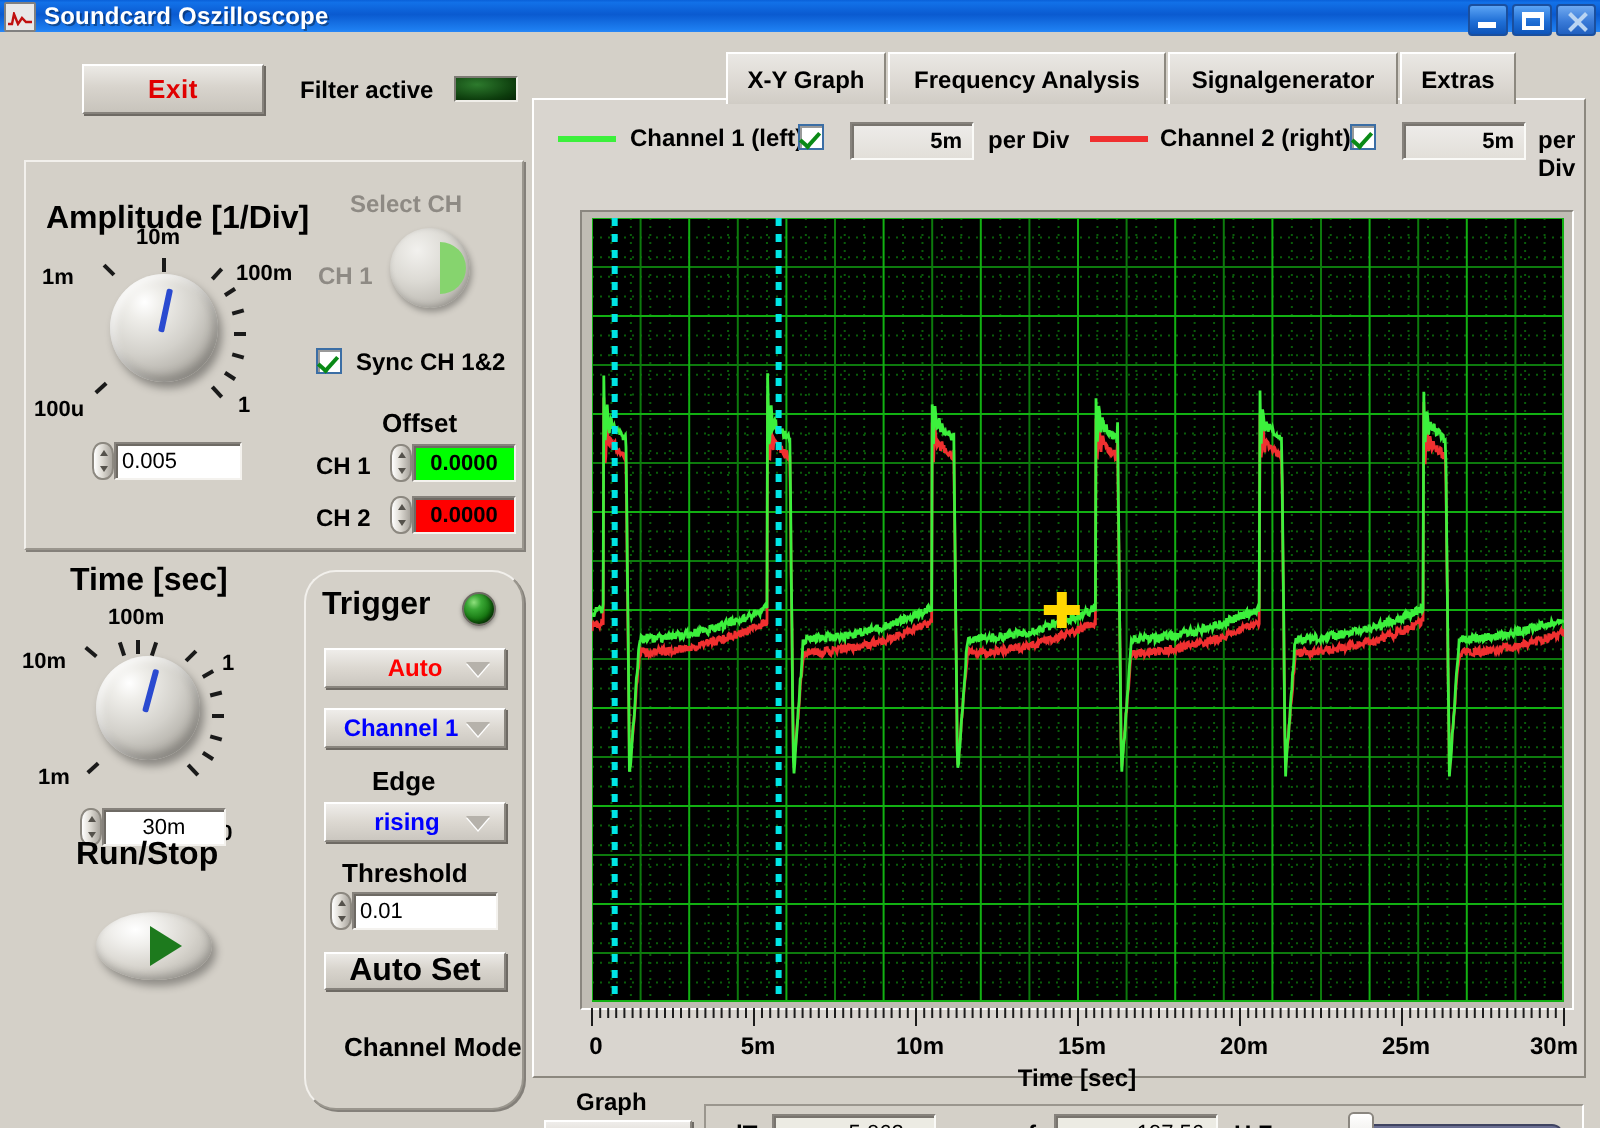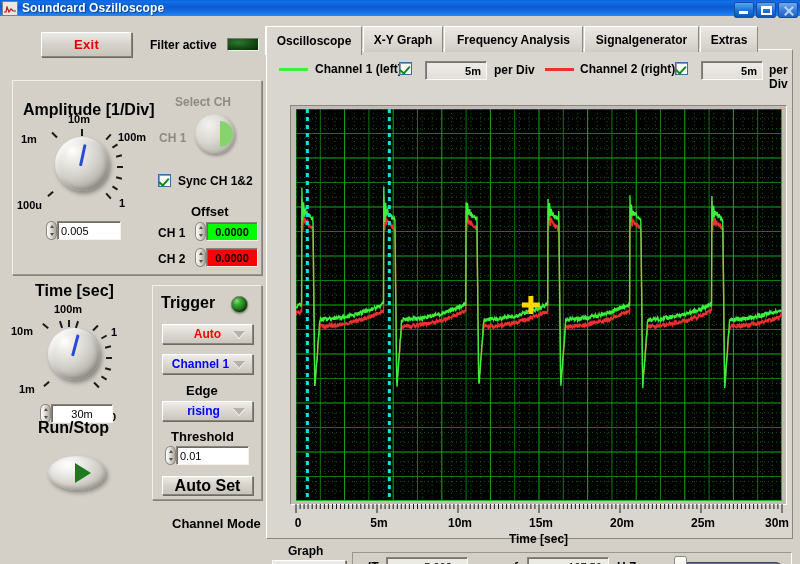--- a/index.html
+++ b/index.html
@@ -315,21 +315,21 @@
           <span class="dn"></span>
         </div>
       <div class="numbox center" style="width:62px;">30m</div>
     </div>
 
     <div class="hd" style="left:38px; top:399px; font-size:16px;">Run/Stop</div>
     <div class="rsbtn" style="left:48px; top:436px;">
       <span class="tri"></span>
     </div>
 
-    <div class="panel" style="left:152px; top:265px; width:110px; height:215px;">
+    <div class="panel" style="left:152px; top:265px; width:110px; height:270px;border-radius:16px;">
       <div class="hd" style="left:8px; top:8px; font-size:16px;">Trigger</div>
       <div class="trigled" style="left:78px; top:10px;"></div>
 
       <div class="combo" style="left:9px; top:38px; width:91px;">
         <span style="color:#ff0000;">Auto</span>
         <span class="arrow"></span>
       </div>
 
       <div class="combo" style="left:9px; top:68px; width:91px;">
         <span style="color:#0000ff; margin-right:14px;">Channel 1</span>
@@ -351,21 +351,20 @@
         <div class="numbox" style="width:73px;">0.01</div>
       </div>
 
       <div class="btn3d" style="position:absolute; left:9px; top:190px; width:91px; height:19px; font-size:16px;">Auto Set</div>
     </div>
 
     <div class="hd" style="left:161px; top:496px; font-size:13px;margin-left:11px;">Channel Mode</div>
 
     <div class="tabbody"></div>
     <div class="tabstrip">
-      <div class="tab active" style="left:0px;   width:96px;">Oscilloscope</div>
       <div class="tab" style="left:97px;  width:80px;">X-Y Graph</div>
       <div class="tab" style="left:178px; width:139px;">Frequency Analysis</div>
       <div class="tab" style="left:318px; width:115px;">Signalgenerator</div>
       <div class="tab" style="left:434px; width:58px;">Extras</div>
     </div>
 
     <div class="chline" style="left:279px; top:48px; width:29px; background:#3cf03c;"></div>
     <div class="chtext" style="left:315px; top:42px;">Channel 1 (left)</div>
     <div class="cbx" style="left:399px; top:42px;"></div>
     <div class="perdiv" style="left:425px; top:41px;">5m</div>

